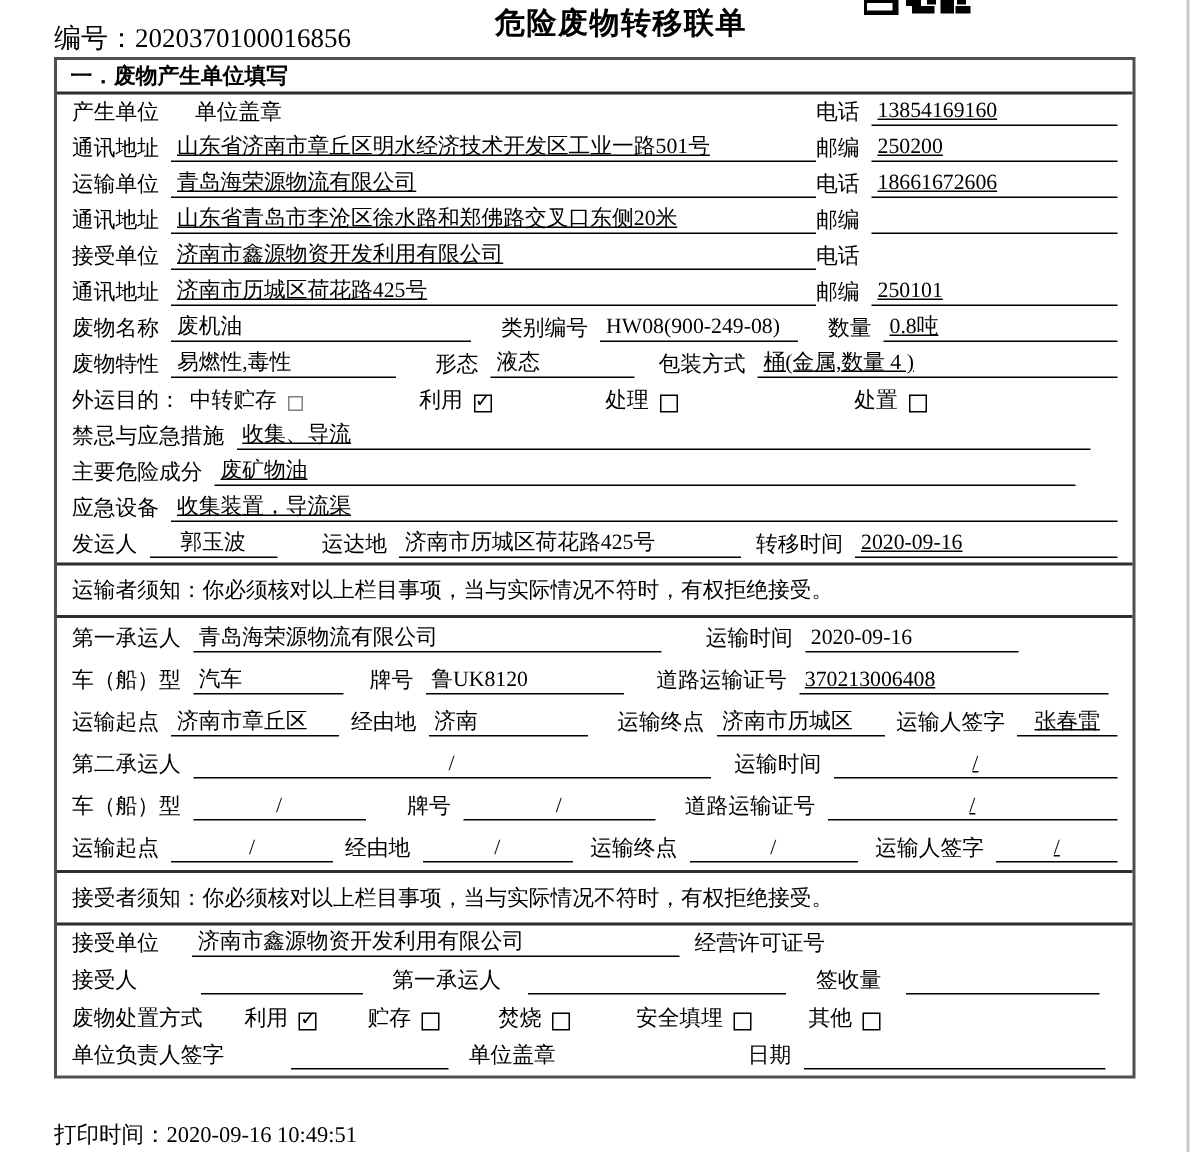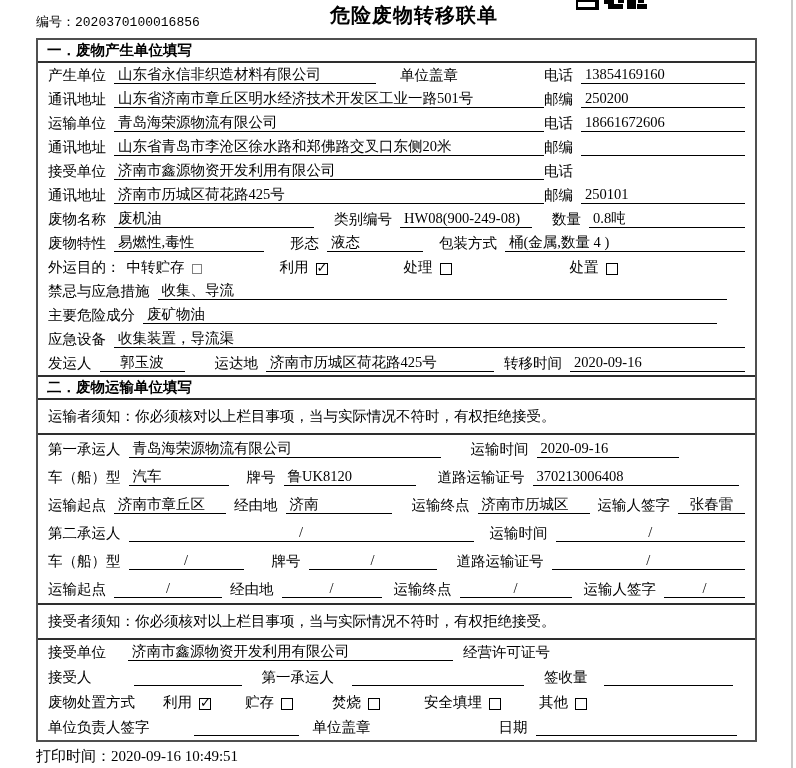--- a/index.html
+++ b/index.html
@@ -3,21 +3,21 @@
 <meta charset="utf-8">
 <style>
   * { box-sizing: border-box; margin: 0; padding: 0; }
   html,body { width: 796px; height: 768px; background: #ffffff; }
   body {
     position: relative;
     font-family: "Liberation Serif", "DejaVu Serif", serif;
     color: #000;
     overflow: hidden;
   }
-  .serial { position: absolute; left: 36px; top: 13px; font-size: 13px; white-space: nowrap; font-family: Liberation Mono, monospace; }
+  .serial { position: absolute; left: 36px; top: 13px; font-size: 18px; white-space: nowrap; }
   .doc-title {
     position: absolute; left: 330px; top: 2px;
     font-size: 20px; font-weight: bold; letter-spacing: 1px; white-space: nowrap;
   }
   .qr-frag { position: absolute; left: 576px; top: 0; }
   .page-edge { position: absolute; right: 3px; top: 0; width: 2px; height: 768px; background: #c9c9c9; }
 
   .tbl {
     position: absolute; left: 36px; top: 38px; width: 721px;
     border: 2px solid #4f4f4f; background: #fff;
@@ -37,21 +37,21 @@
   }
   .s2 .row { height: 28px; padding-bottom: 5px; }
   .s3 .row { height: 25px; padding-bottom: 4px; }
   .left { width: 496px; display: flex; align-items: flex-end; }
   .right { flex: 1 1 auto; display: flex; align-items: flex-end; }
   .lbl { white-space: nowrap; line-height: 17px; }
   .u {
     border-bottom: 1px solid #000; margin-left: 8px; padding: 0 4px;
     line-height: 17px; min-height: 17px; white-space: nowrap; overflow: visible;
   }
-  .grow { flex: 1 1 auto; }
+  .grow { flex: 1 1 auto; text-decoration: underline; }
   .c { text-align: center; }
   .cb {
     display: inline-block; width: 12px; height: 12px;
     border: 1.5px solid #000; margin-left: 7px; position: relative; top: 1px;
     flex: 0 0 auto; align-self: center; margin-top: 4px;
   }
   .cb.small { width: 10px; height: 10px; border-color: #808080; }
   .cb.checked::after {
     content: "\2713";
     position: absolute; left: 0px; top: -4px;
@@ -80,21 +80,20 @@
 <div class="page-edge"></div>
 
 <div class="tbl">
 
   <div class="s1">
     <div class="sec-title">一．废物产生单位填写</div>
 
     <div class="row">
       <div class="left">
         <span class="lbl">产生单位</span>
-        <span class="u" style="width:262px">山东省永信非织造材料有限公司</span>
         <span class="lbl" style="margin-left:24px">单位盖章</span>
       </div>
       <div class="right">
         <span class="lbl">电话</span>
         <span class="u grow">13854169160</span>
       </div>
     </div>
 
     <div class="row">
       <div class="left">
@@ -199,21 +198,20 @@
       <span class="lbl">发运人</span>
       <span class="u c" style="width:85px">郭玉波</span>
       <span class="lbl" style="margin-left:30px">运达地</span>
       <span class="u" style="width:228px">济南市历城区荷花路425号</span>
       <span class="lbl" style="margin-left:10px">转移时间</span>
       <span class="u grow">2020-09-16</span>
     </div>
   </div>
 
   <div class="sec s2">
-    <div class="sec-title">二．废物运输单位填写</div>
     <div class="notice">运输者须知：你必须核对以上栏目事项，当与实际情况不符时，有权拒绝接受。</div>
 
     <div class="row">
       <span class="lbl">第一承运人</span>
       <span class="u" style="width:312px">青岛海荣源物流有限公司</span>
       <span class="lbl" style="margin-left:30px">运输时间</span>
       <span class="u" style="width:142px">2020-09-16</span>
     </div>
 
     <div class="row">

